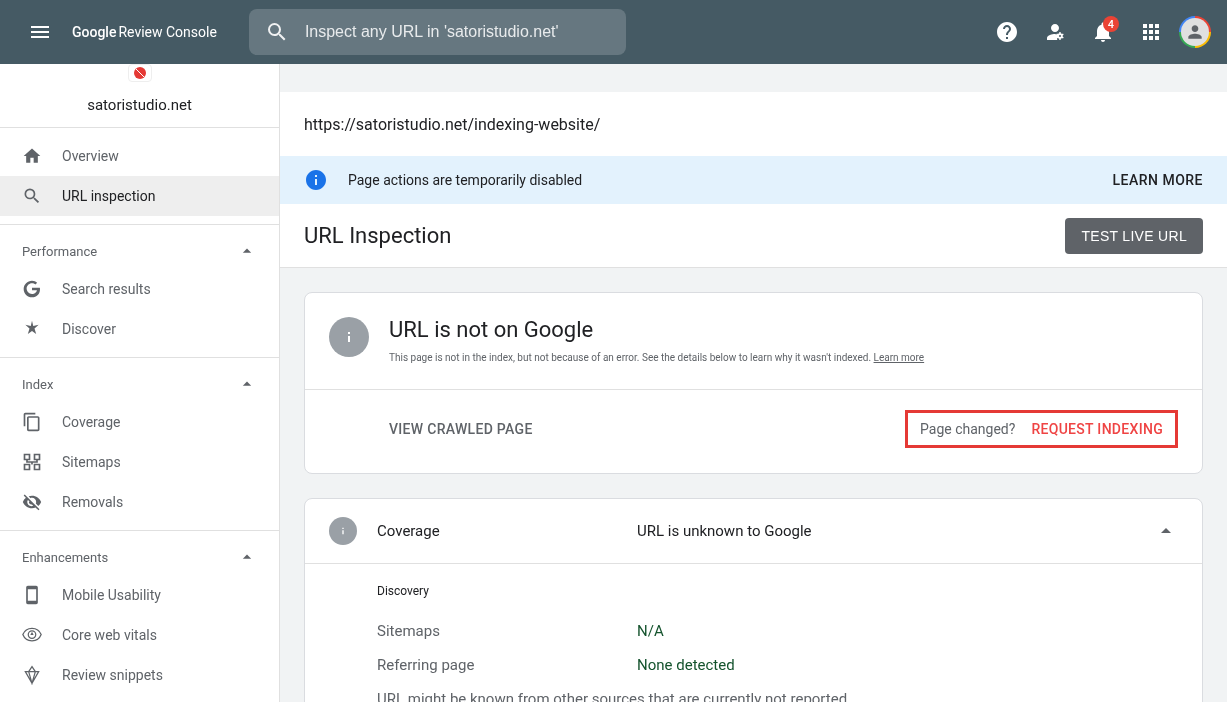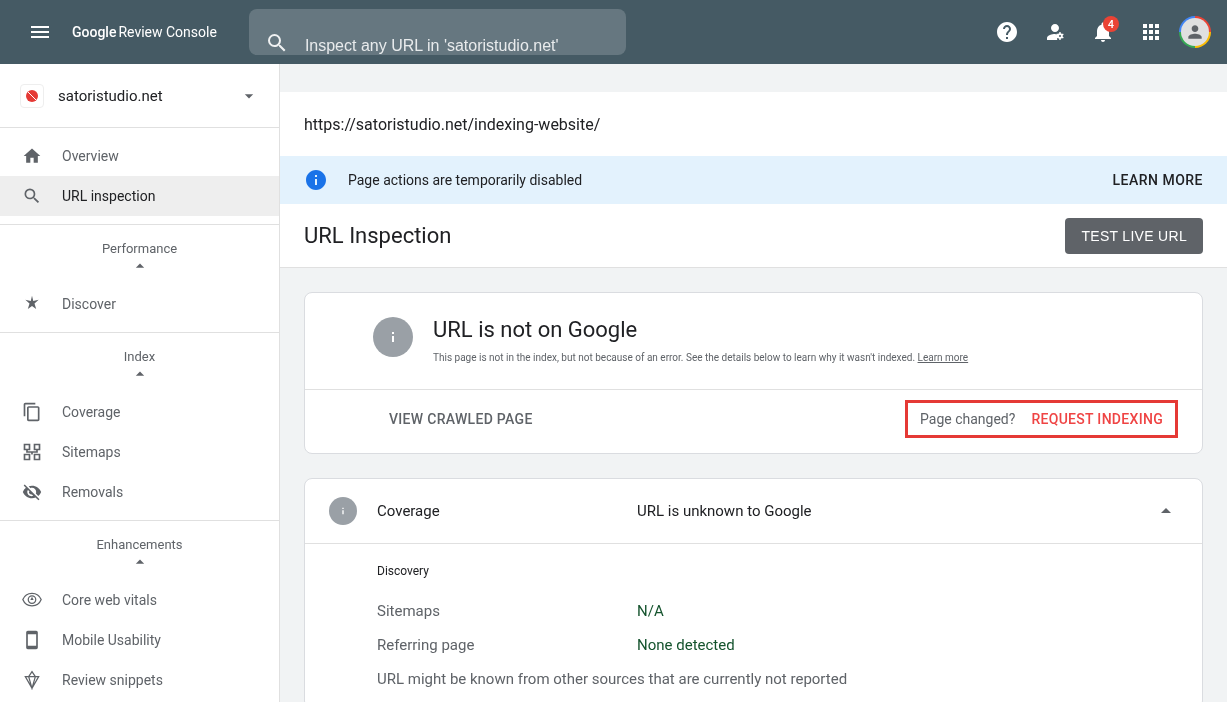--- a/index.html
+++ b/index.html
@@ -3,69 +3,69 @@
 <meta charset="utf-8">
 <style>
   * { box-sizing: border-box; margin: 0; padding: 0; }
   body { font-family: Roboto, Arial, sans-serif; background: #fff; color: #202124; width: 1227px; height: 702px; overflow: hidden; }
   
   .header { height: 64px; background: #455a64; display: flex; align-items: center; padding: 0 16px; gap: 8px; }
   .hamburger { width: 48px; height: 48px; display: flex; align-items: center; justify-content: center; cursor: pointer; }
   .hamburger svg { fill: #fff; }
   .logo-text { color: #fff; font-size: 14px; font-weight: 400; display: flex; align-items: baseline; gap: 2px; margin-right: 24px; }
   .logo-text .g { font-weight: 500; }
-  .searchbox { flex: 1; max-width: 580px; height: 46px; background: rgba(255,255,255,0.18); border-radius: 8px; display: flex; align-items: flex-end; padding: 0 16px; gap: 16px; }
+  .searchbox { flex: 1; max-width: 580px; height: 46px; background: rgba(255,255,255,0.18); border-radius: 8px; display: flex; align-items: center; padding: 0 16px; gap: 16px; }
   .searchbox svg { fill: #fff; opacity: 0.9; }
   .searchbox input { flex: 1; background: transparent; border: none; outline: none; color: #fff; font-size: 16px; }
   .searchbox input::placeholder { color: rgba(255,255,255,0.85); }
   .header-spacer { flex: 1; }
   .header-icons { display: flex; align-items: center; gap: 8px; }
   .header-icon { width: 40px; height: 40px; display: flex; align-items: center; justify-content: center; cursor: pointer; position: relative; }
   .header-icon svg { fill: #fff; }
   .badge { position: absolute; top: 4px; right: 4px; background: #ea4335; color: #fff; font-size: 11px; min-width: 16px; height: 16px; border-radius: 8px; display: flex; align-items: center; justify-content: center; font-weight: 500; }
   .avatar { width: 32px; height: 32px; border-radius: 50%; background: conic-gradient(#ea4335 0deg 90deg, #fbbc04 90deg 180deg, #34a853 180deg 270deg, #4285f4 270deg 360deg); padding: 2px; cursor: pointer; }
   .avatar-inner { width: 100%; height: 100%; border-radius: 50%; background: #e0e0e0; display: flex; align-items: center; justify-content: center; }
   .avatar-inner svg { fill: #5f6368; }
   
   .main { display: flex; height: calc(100% - 64px); }
   
   .sidebar { width: 280px; border-right: 1px solid #e0e0e0; overflow-y: auto; background: #fff; position: relative; }
   .sidebar::-webkit-scrollbar { width: 8px; }
   .sidebar::-webkit-scrollbar-thumb { background: #dadce0; border-radius:4px; }
-  .property-selector { height: 64px; display: flex; align-items: center; padding: 0 20px; gap: 14px; border-bottom: 1px solid #e0e0e0; cursor: pointer; }
+  .property-selector { height: 64px; display: flex; align-items: center; padding: 0 20px; gap: 14px; border-bottom: 1px solid #e0e0e0; cursor: pointer; flex-direction: column; }
   .property-icon { width: 24px; height: 24px; border-radius: 4px; background: #fff; border:1px solid #eee; display:flex; align-items:center; justify-content:center; }
   .property-icon svg { }
   .property-name { flex: 1; font-size: 15px; color: #202124; }
   .nav-item { height: 40px; display: flex; align-items: center; padding: 0 22px; gap: 20px; cursor: pointer; font-size: 14px; color: #5f6368; }
   .nav-item.active { background: #eeeeee; color: #202124; }
   .nav-item svg { fill: #5f6368; width: 20px; height: 20px; flex-shrink: 0; }
-  .nav-section { padding: 16px 22px 8px; font-size: 13px; color: #5f6368; display:flex; align-items:center; justify-content:space-between; cursor:pointer; border-top:1px solid #e0e0e0;flex-direction:column; }
+  .nav-section { padding: 16px 22px 8px; font-size: 13px; color: #5f6368; display:flex; align-items:center; justify-content:space-between; cursor:pointer; border-top:1px solid #e0e0e0; }
   .nav-section:first-of-type { border-top: none; }
   .nav-spacer { height: 8px; }
   
   .content { flex: 1; background: #f1f3f4; overflow-y: auto; }
   .url-bar { background: #fff; height: 64px; display: flex; align-items: center; padding: 0 24px; font-size: 16px; color: #202124; margin-top: 28px; }
   .info-banner { background: #e3f2fd; height: 48px; display: flex; align-items: center; padding: 0 24px; gap: 20px; }
   .info-banner svg { fill: #1a73e8; }
   .info-banner-text { flex: 1; font-size: 14px; color: #202124; }
   .learn-more-link { font-size: 14px; font-weight: 500; color: #202124; letter-spacing: 0.5px; cursor:pointer; }
   
   .page-header { background: #fff; height: 64px; display: flex; align-items: center; padding: 0 24px; border-bottom: 1px solid #e0e0e0; }
   .page-title { font-size: 22px; font-weight: 400; flex: 1; }
   .test-btn { background: #5f6368; color: #fff; border: none; height: 36px; padding: 0 16px; font-size: 14px; font-weight: 500; letter-spacing: 0.3px; border-radius: 4px; cursor: pointer; }
   
   .cards { padding: 24px; }
   .card { background: #fff; border: 1px solid #dadce0; border-radius: 8px; margin-bottom: 24px; overflow:hidden; }
-  .card-top { padding: 24px 24px 24px 24px; display: flex; gap: 20px; align-items: flex-start; margin-left: 44px; }
+  .card-top { padding: 24px 24px 24px 24px; display: flex; gap: 20px; align-items: flex-start; }
   .status-icon { width: 40px; height: 40px; border-radius: 50%; background: #9aa0a6; display: flex; align-items: center; justify-content: center; flex-shrink:0; }
   .status-icon svg { fill: #fff; }
   .card-heading { font-size: 22px; font-weight: 400; margin-bottom: 8px; }
   .card-desc { font-size: 10px; color: #5f6368; line-height: 1.5; max-width:600px;}
   .card-desc a { color: #5f6368; text-decoration: underline; cursor:pointer; }
-  .card-actions { border-top: 1px solid #e0e0e0; height: 64px; display: flex; align-items: center; padding: 0 24px 6px 84px; }
+  .card-actions { border-top: 1px solid #e0e0e0; height: 84px; display: flex; align-items: center; padding: 0 24px 6px 84px; }
   .action-left { font-size: 14px; font-weight: 500; letter-spacing: 0.3px; color: #5f6368; cursor:pointer; }
   .action-spacer { flex: 1; }
   .highlight-box { border: 3px solid #e53935; padding: 8px 12px; display: flex; align-items: flex-end; gap: 16px; }
   .page-changed { font-size: 14px; color: #5f6368; }
   .request-indexing { font-size: 14px; font-weight: 500; letter-spacing: 0.3px; color: #ef4444; cursor:pointer; }
   
   .coverage-header { height: 64px; display: flex; align-items: center; padding: 0 24px; gap: 20px; cursor:pointer; }
   .status-icon-sm { width: 28px; height: 28px; border-radius:50%; background:#9aa0a6; display:flex; align-items:center; justify-content:center; }
   .status-icon-sm svg { fill:#fff; width:16px; height:16px; }
   .coverage-label { font-size: 15px; width: 240px; }
@@ -158,20 +158,26 @@
     </div>
     <div class="nav-spacer"></div>
     <div class="nav-section">
       <span>Performance</span>
       <svg width="20" height="20" viewBox="0 0 24 24" fill="#5f6368">
           <path d="M7 14l5-5 5 5z"></path>
         </svg>
     </div>
     <div class="nav-item">
       <svg viewBox="0 0 24 24">
+          <path d="M12 11v2.5h5.9c-.26 1.57-1.78 4.5-5.9 4.5-3.55 0-6.45-2.94-6.45-6.5S8.45 5 12 5c2.02 0 3.37.86 4.15 1.6l2.03-1.96C16.7 3.1 14.56 2 12 2 6.48 2 2 6.48 2 12s4.48 10 10 10c5.77 0 9.6-4.06 9.6-9.77 0-.66-.07-1.16-.16-1.66H12z"></path>
+        </svg>
+      <span>Search results</span>
+    </div>
+    <div class="nav-item">
+      <svg viewBox="0 0 24 24">
           <path d="M12 2l1.5 6.5L20 7l-5 4.5L17 18l-5-3.5L7 18l2-6.5L4 7l6.5 1.5z"></path>
         </svg>
       <span>Discover</span>
     </div>
     <div class="nav-spacer"></div>
     <div class="nav-section">
       <span>Index</span>
       <svg width="20" height="20" viewBox="0 0 24 24" fill="#5f6368">
           <path d="M7 14l5-5 5 5z"></path>
         </svg>
@@ -196,30 +202,30 @@
     </div>
     <div class="nav-spacer"></div>
     <div class="nav-section">
       <span>Enhancements</span>
       <svg width="20" height="20" viewBox="0 0 24 24" fill="#5f6368">
           <path d="M7 14l5-5 5 5z"></path>
         </svg>
     </div>
     <div class="nav-item">
       <svg viewBox="0 0 24 24">
+          <path d="M17 1H7c-1.1 0-2 .9-2 2v18c0 1.1.9 2 2 2h10c1.1 0 2-.9 2-2V3c0-1.1-.9-2-2-2zm0 18H7V5h10v14z"></path>
+        </svg>
+      <span>Mobile Usability</span>
+    </div>
+    <div class="nav-item">
+      <svg viewBox="0 0 24 24">
           <path d="M12 4C7 4 2.73 7.11 1 11.5 2.73 15.89 7 19 12 19s9.27-3.11 11-7.5C21.27 7.11 17 4 12 4zm0 12a4.5 4.5 0 110-9 4.5 4.5 0 010 9z" fill="none" stroke="#5f6368" stroke-width="1.5"></path>
           <path d="M12 8l-2 4h4z"></path>
         </svg>
       <span>Core web vitals</span>
-    </div>
-    <div class="nav-item">
-      <svg viewBox="0 0 24 24">
-          <path d="M17 1H7c-1.1 0-2 .9-2 2v18c0 1.1.9 2 2 2h10c1.1 0 2-.9 2-2V3c0-1.1-.9-2-2-2zm0 18H7V5h10v14z"></path>
-        </svg>
-      <span>Mobile Usability</span>
     </div>
     <div class="nav-item">
       <svg viewBox="0 0 24 24">
           <path d="M12 2l4 6-4 14-4-14 4-6zm-8 6h16L12 22 4 8z" fill="none" stroke="#5f6368" stroke-width="1.5"></path>
         </svg>
       <span>Review snippets</span>
     </div>
   </div>
 
   <div class="content">

